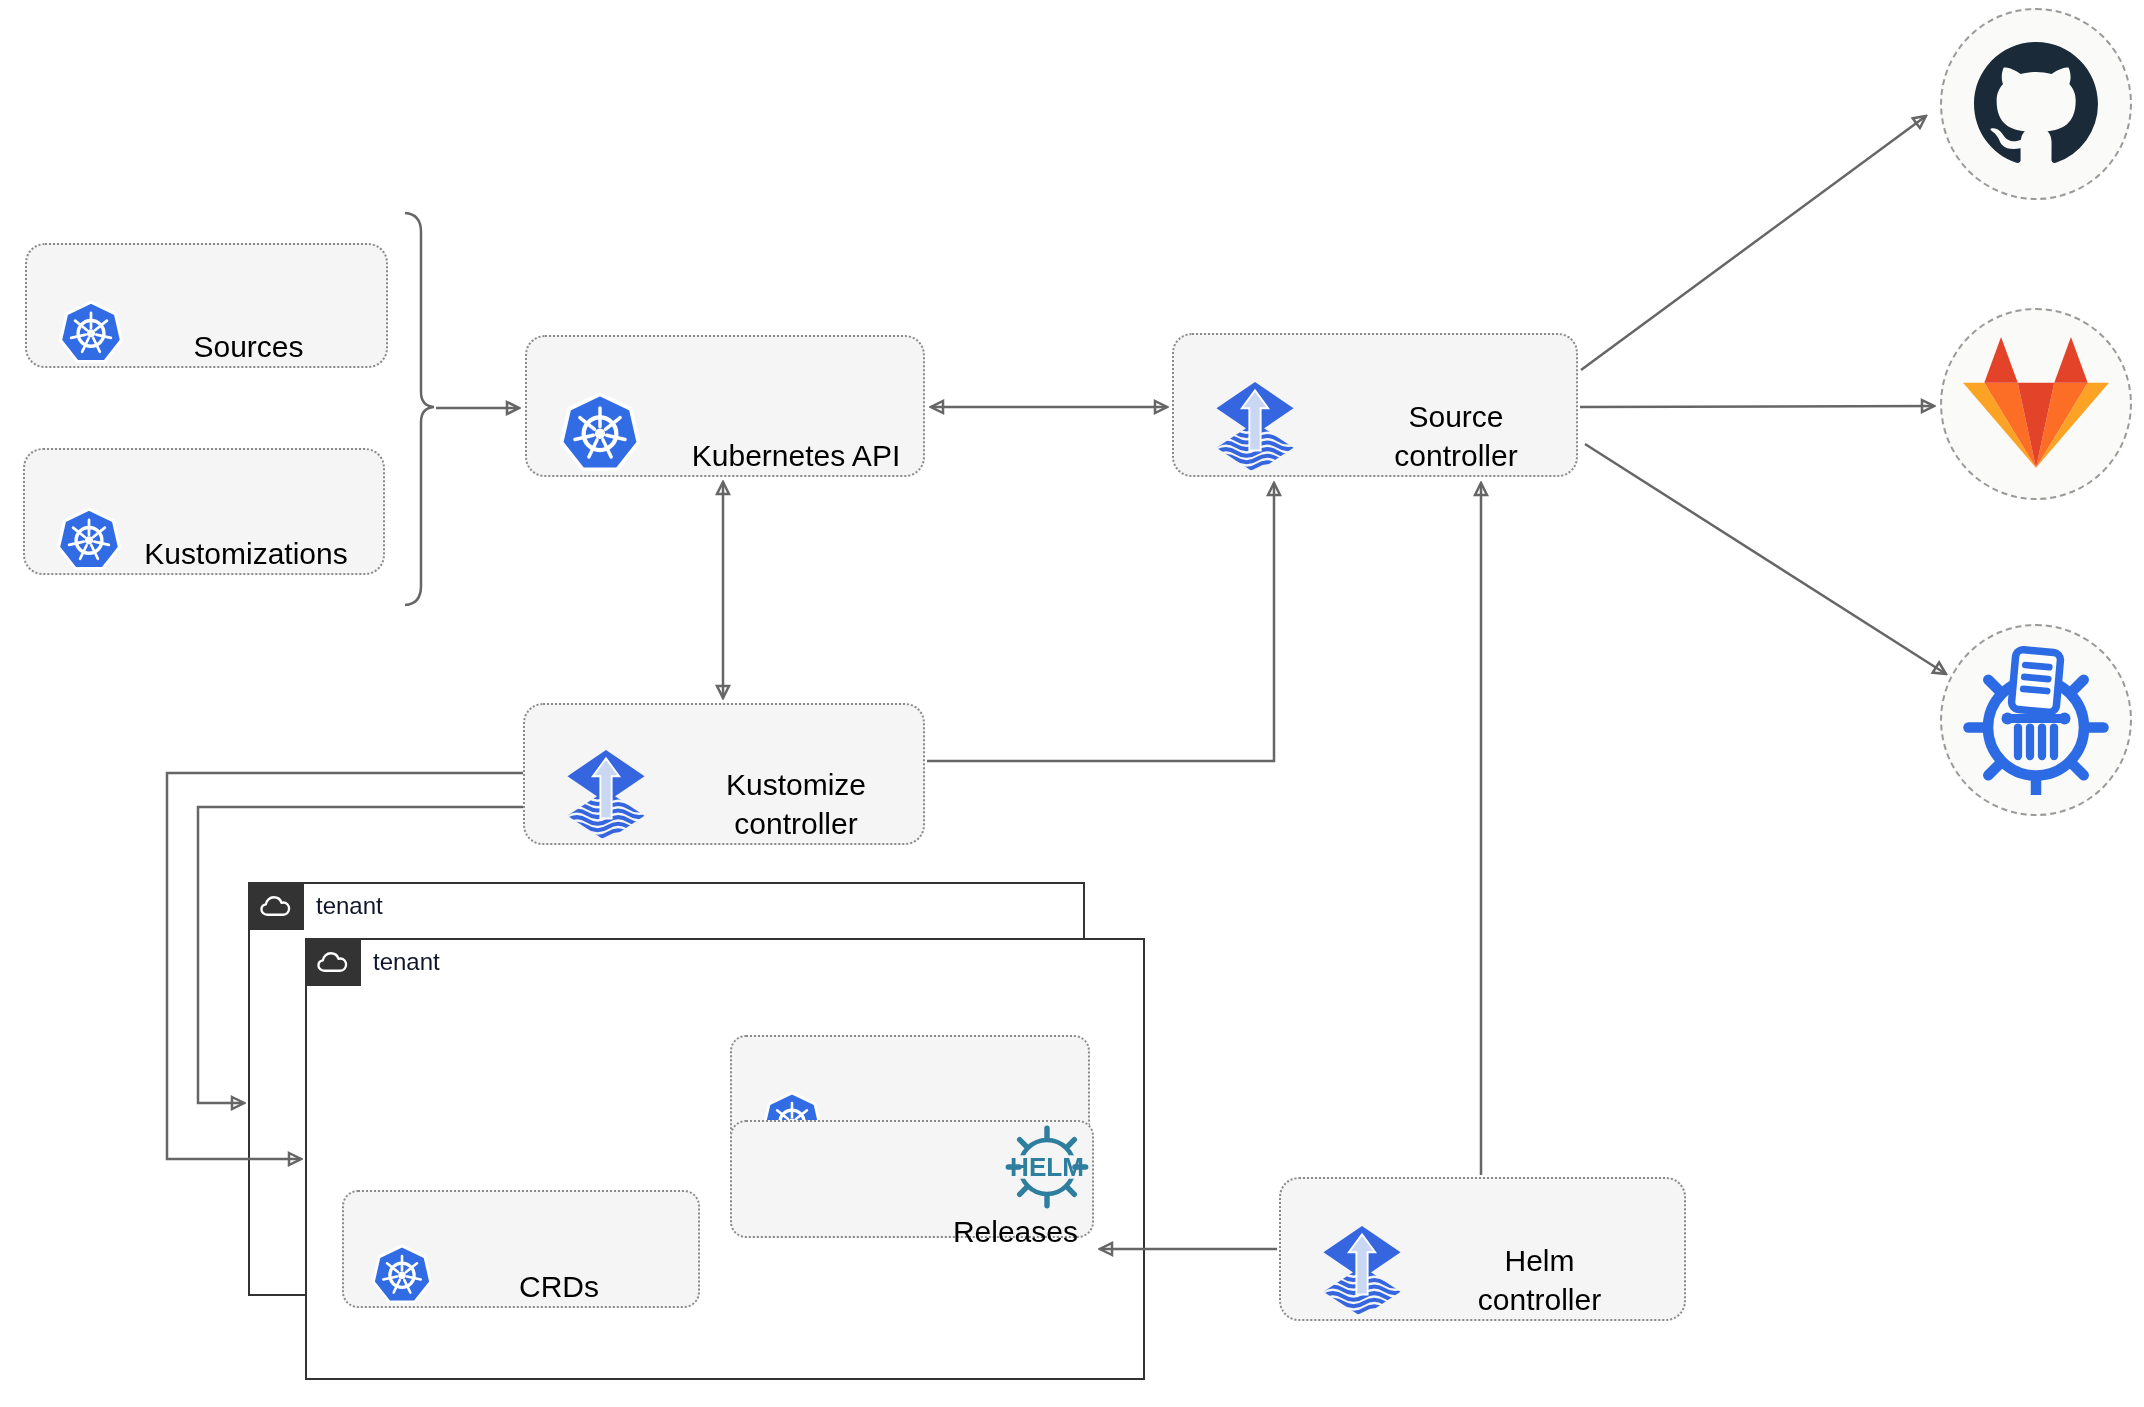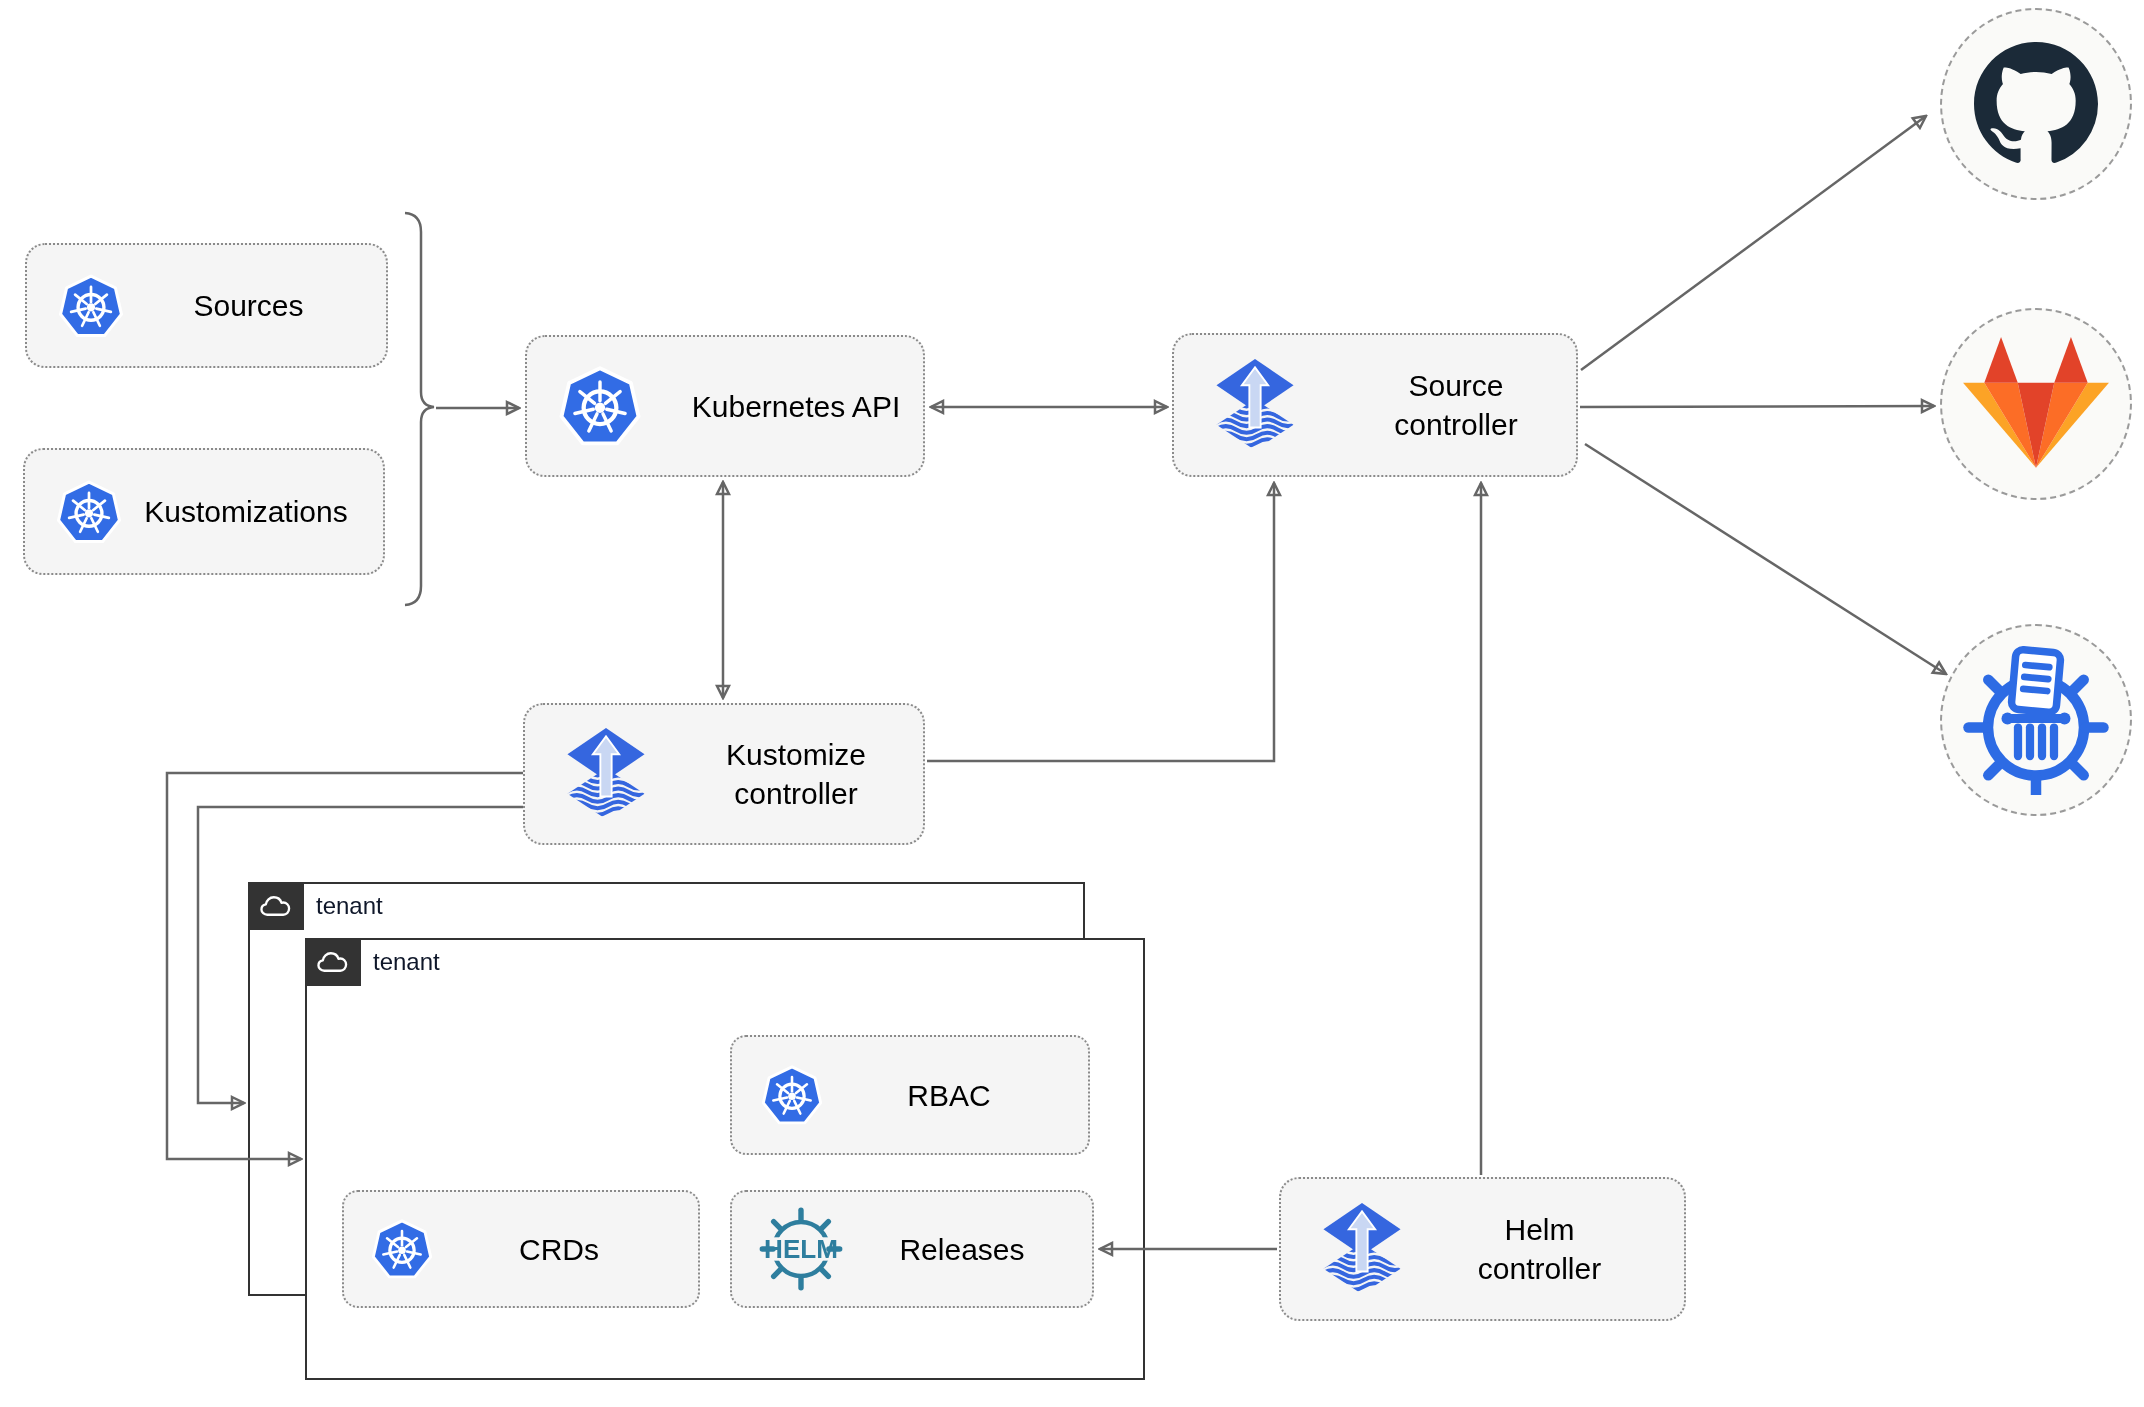--- a/index.html
+++ b/index.html
@@ -1,21 +1,21 @@
 <!DOCTYPE html>
 <html><head>
 <meta charset="utf-8">
 <style>
   html,body{margin:0;padding:0;background:#ffffff;}
   .canvas{position:relative;width:2144px;height:1407px;background:#ffffff;
           font-family:"Liberation Sans",sans-serif;overflow:hidden;}
 
   
   .node{position:absolute;background:#F5F5F5;border:2px dotted #8a8a8a;border-radius:20px;
-        display:flex;align-items:center;z-index:3;box-sizing:border-box;}
+        display:flex;align-items:flex-end;z-index:3;box-sizing:border-box;}
   .node .nlabel{flex:1;text-align:center;font-size:30px;color:#000;line-height:1.3;
         white-space:pre-line;margin-right:14px;}
   .node .icon{flex:0 0 auto;display:flex;align-items:center;}
 
   
   .tenant{position:absolute;background:#ffffff;border:2px solid #333333;z-index:1;box-sizing:border-box;}
   .tenant-badge{position:absolute;top:-2px;left:-2px;width:56px;height:48px;background:#333333;
         display:flex;align-items:center;justify-content:center;}
   .tenant-label{position:absolute;top:-2px;left:66px;height:48px;line-height:48px;
         font-size:24px;color:#0f172a;}
@@ -243,21 +243,21 @@
 
   <div class="node" style="left:342px;top:1190px;width:358px;height:118px;border-radius:16px;">
     <span class="icon" style="margin-left:26px;">
       <svg width="64" height="64">
           <use href="#sym-k8s"></use>
         </svg>
       </span>
     <span class="nlabel">CRDs</span>
   </div>
 
-  <div class="node" style="left:730px;top:1190px;width:364px;height:118px;border-radius:16px;">
+  <div class="node" style="left:730px;top:1120px;width:364px;height:118px;border-radius:16px;flex-direction:column;">
     <span class="icon" style="margin-left:24px;">
       <svg width="90" height="90">
           <use href="#sym-helm"></use>
         </svg>
       </span>
     <span class="nlabel">Releases</span>
   </div>
 
   <div class="remote" style="left:1940px;top:8px;">
     <svg width="124" height="124">

